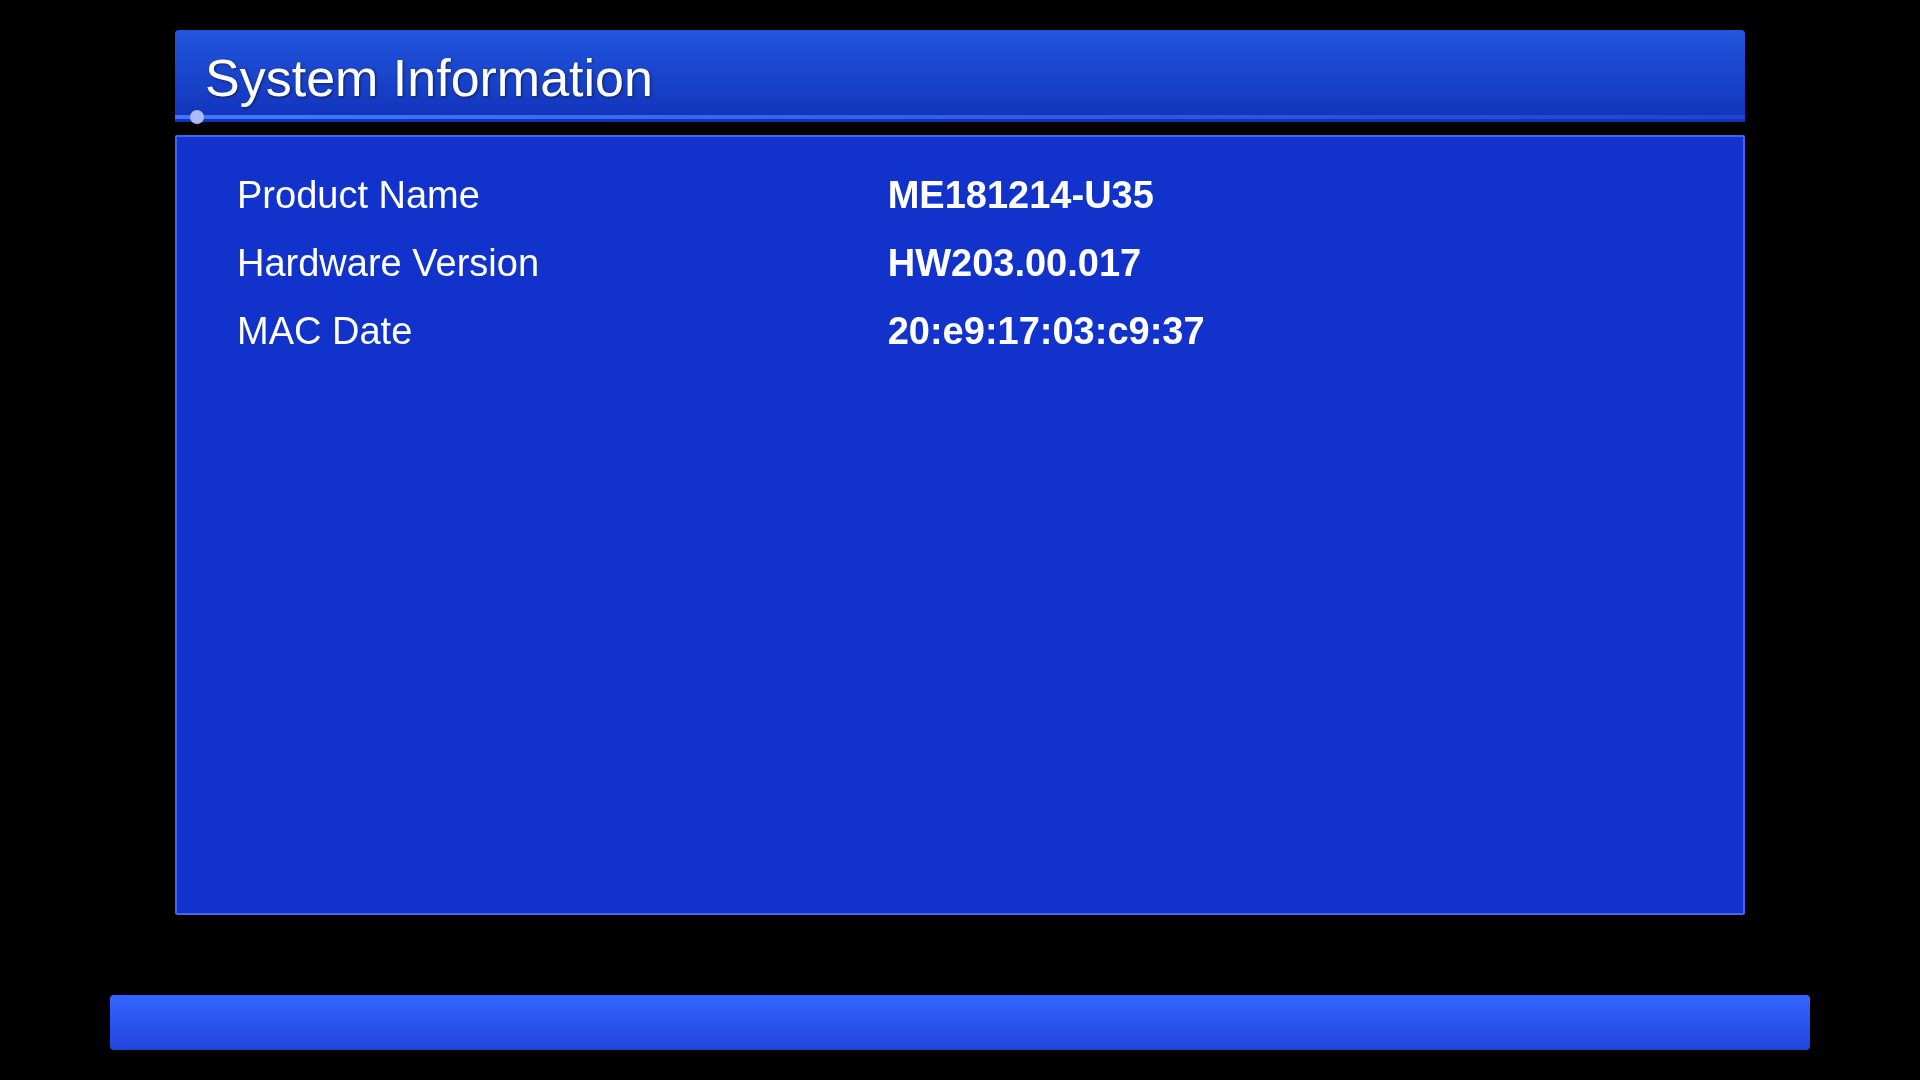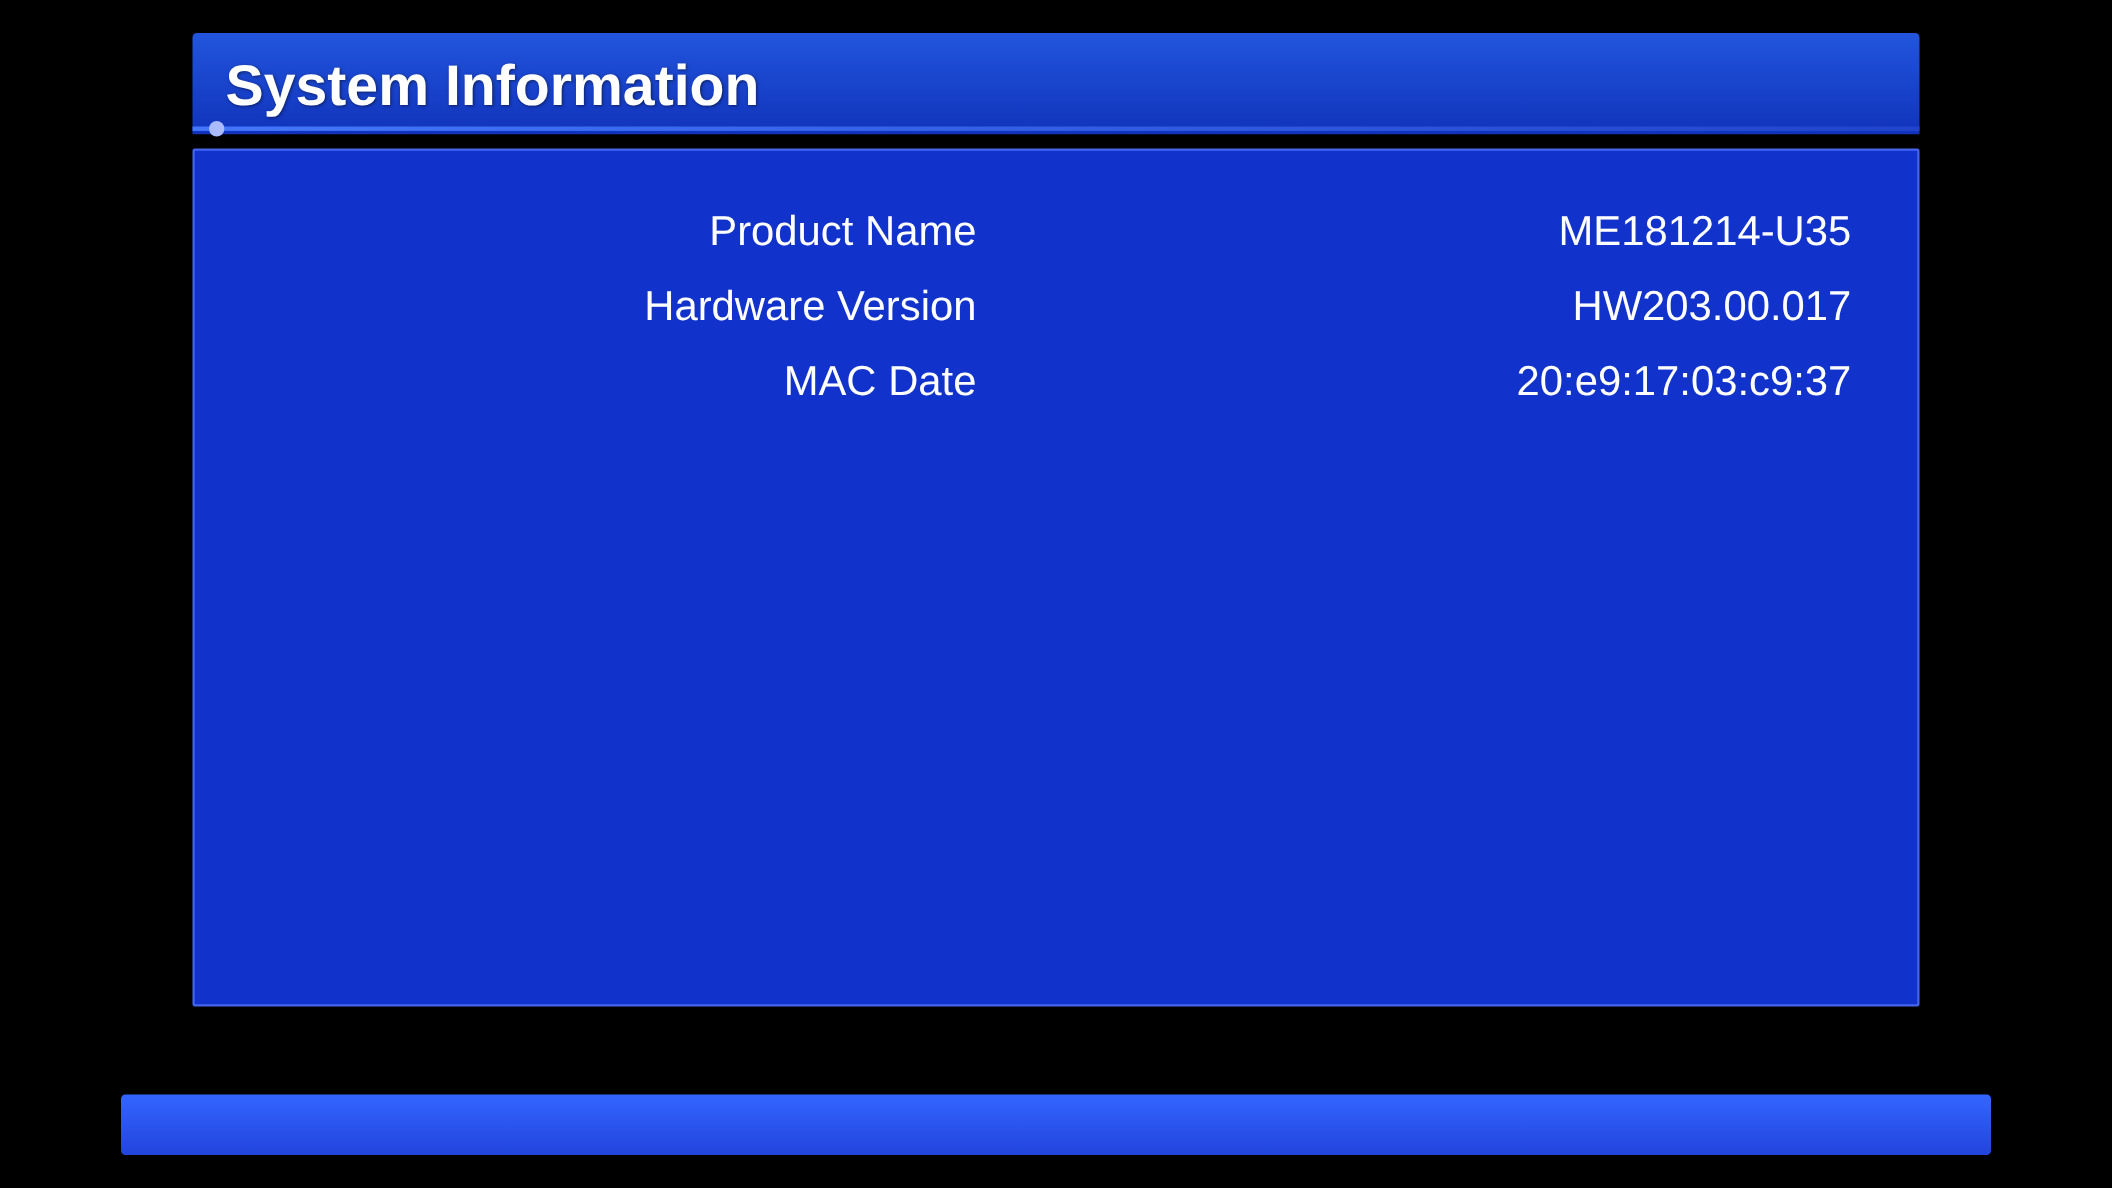--- a/index.html
+++ b/index.html
@@ -23,21 +23,21 @@
       left: 175px;
       right: 175px;
       background: linear-gradient(to bottom, #2255dd, #1133bb);
       padding: 18px 30px 14px 30px;
       border-radius: 4px 4px 0 0;
     }
 
     .header-title {
       color: #ffffff;
       font-size: 52px;
-      font-weight: bold;
+      font-weight: normal;
       text-shadow: 1px 1px 3px rgba(0,0,0,0.5);
     }
 
     .header-line {
       position: absolute;
       top: 115px;
       left: 175px;
       right: 175px;
       height: 4px;
       background: linear-gradient(to right, #4477ff, #2244cc);
@@ -56,22 +56,21 @@
 
     .content-panel {
       position: absolute;
       top: 135px;
       left: 175px;
       right: 175px;
       bottom: 165px;
       background-color: #1133cc;
       border: 2px solid #4466ee;
       border-radius: 2px;
-      padding: 40px 60px;
-      text-align: right;
+      padding: 24px 60px;
     }
 
     .info-table {
       width: 100%;
       border-collapse: collapse;
     }
 
     .info-table tr {
       height: 68px;
     }
@@ -83,21 +82,21 @@
       padding: 4px 0;
     }
 
     .info-table td.label {
       width: 45%;
       font-weight: normal;
     }
 
     .info-table td.value {
       width: 55%;
-      font-weight: normal;
+      font-weight: bold;
     }
 
     .bottom-bar {
       position: absolute;
       bottom: 30px;
       left: 110px;
       right: 110px;
       height: 55px;
       background: linear-gradient(to bottom, #3366ff, #2244dd);
       border-radius: 4px;

